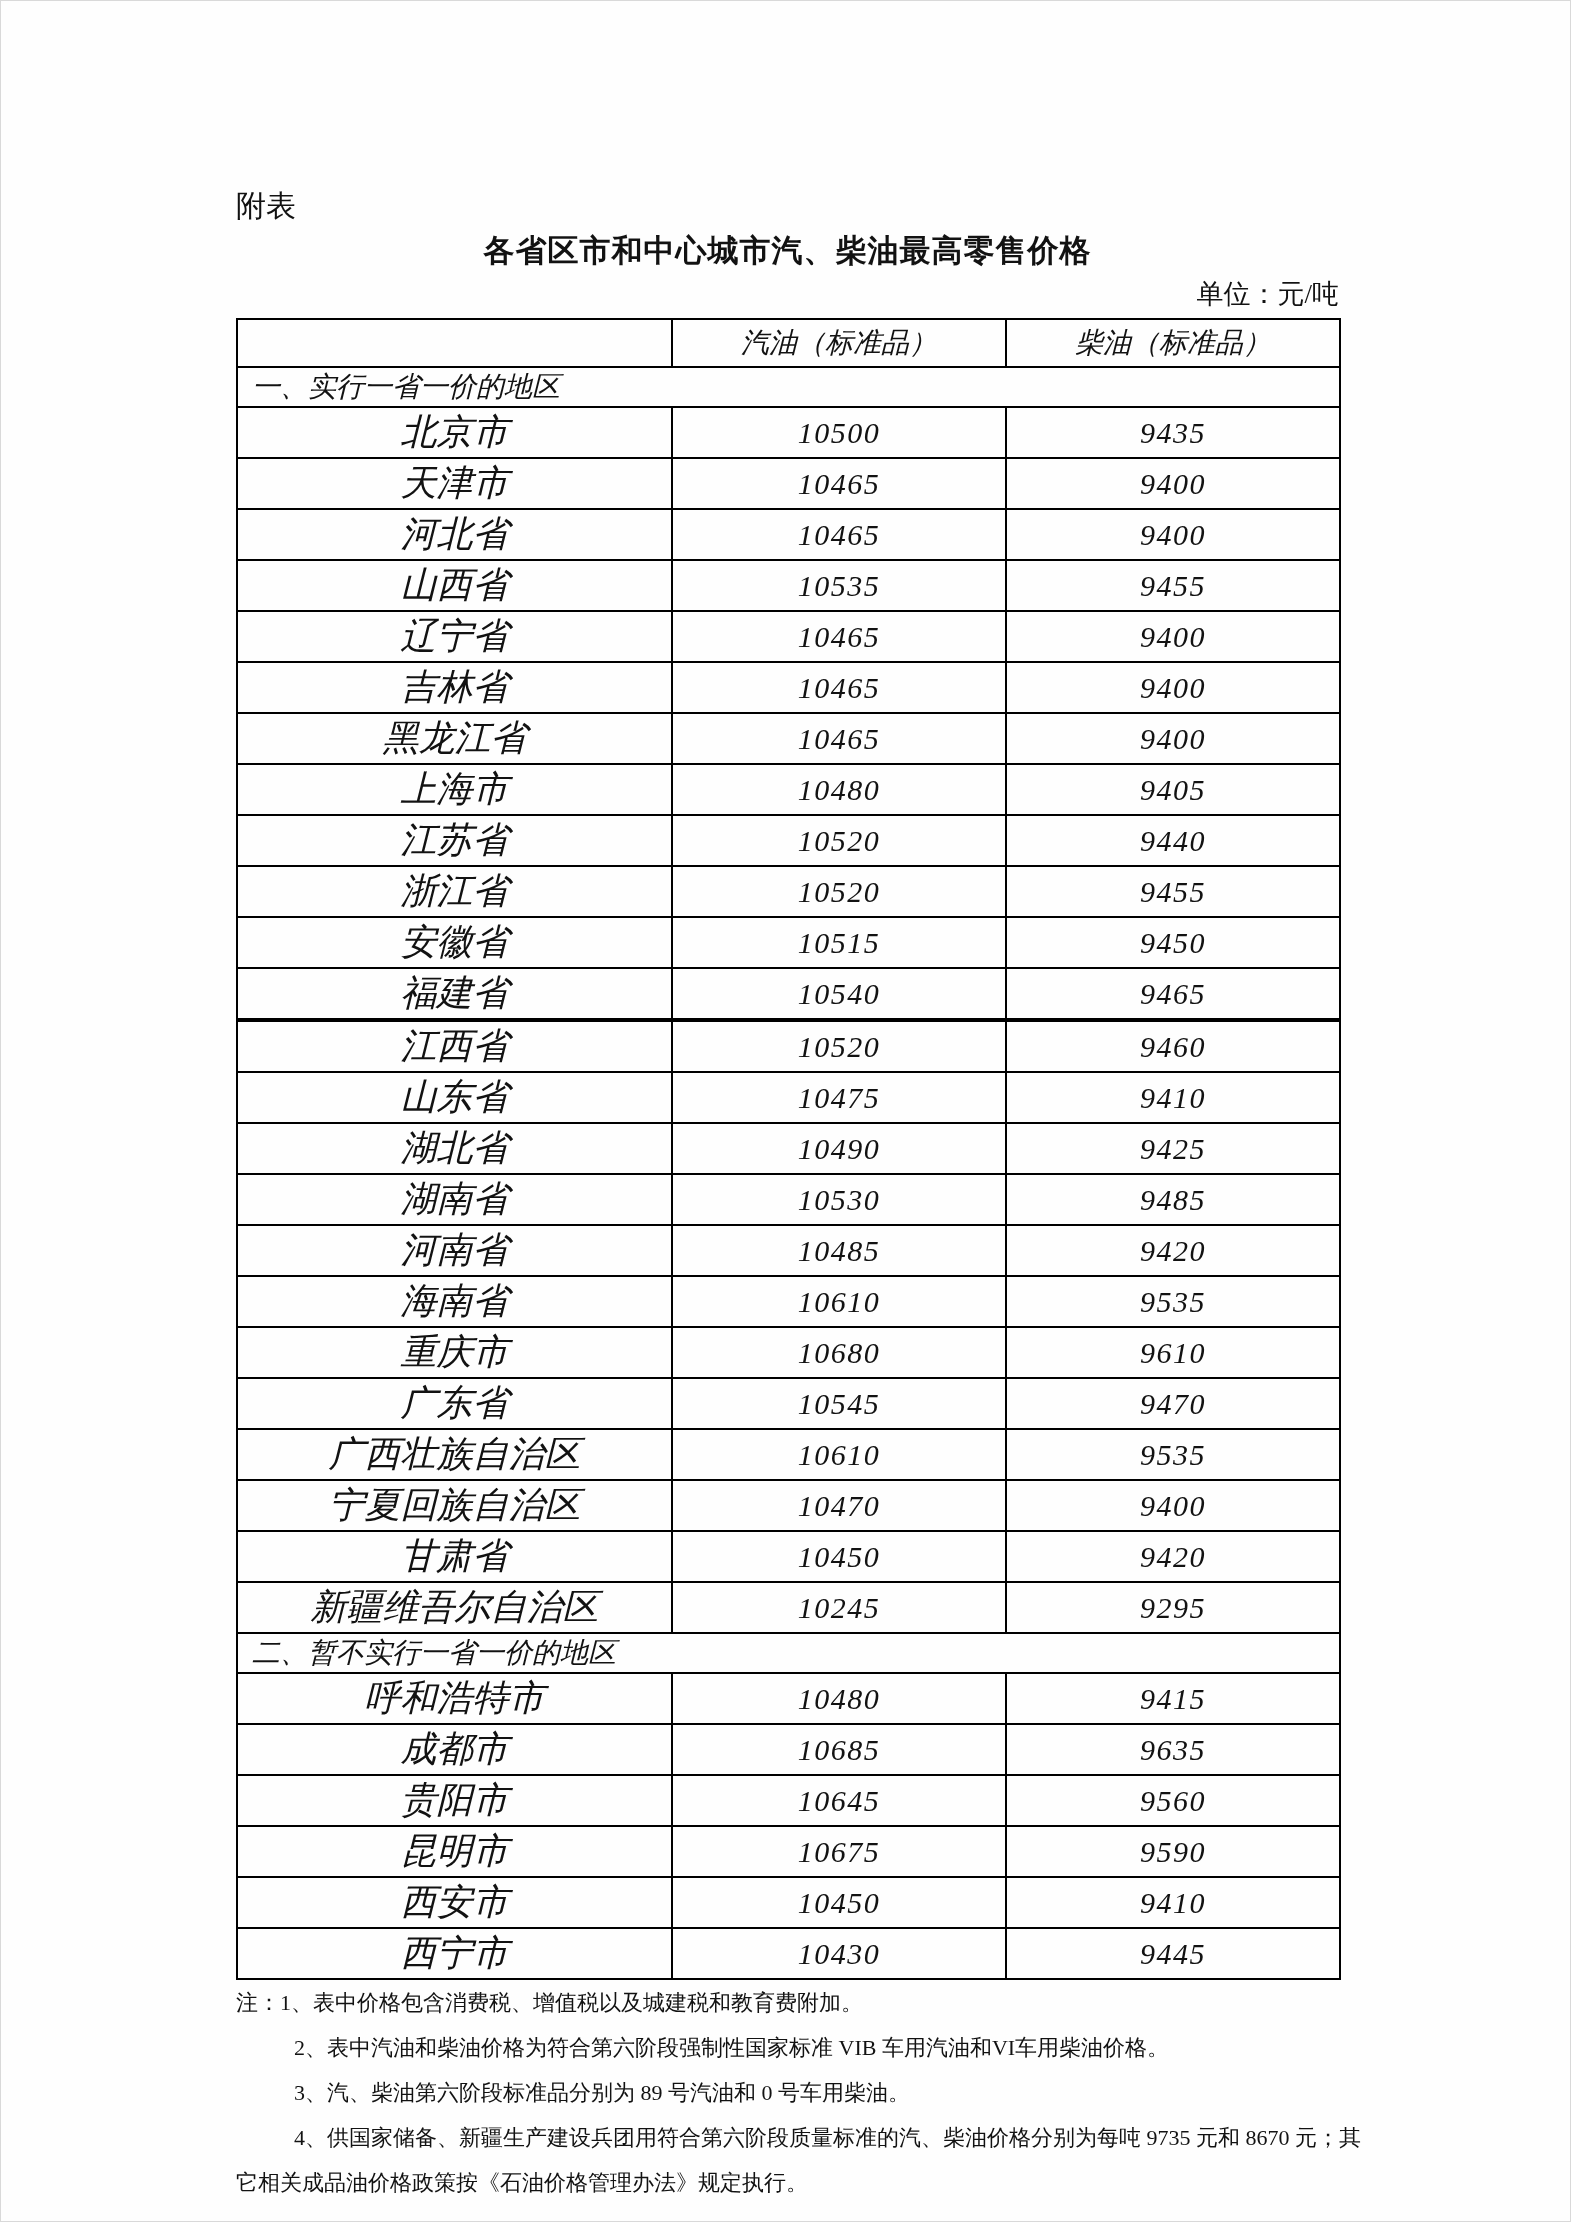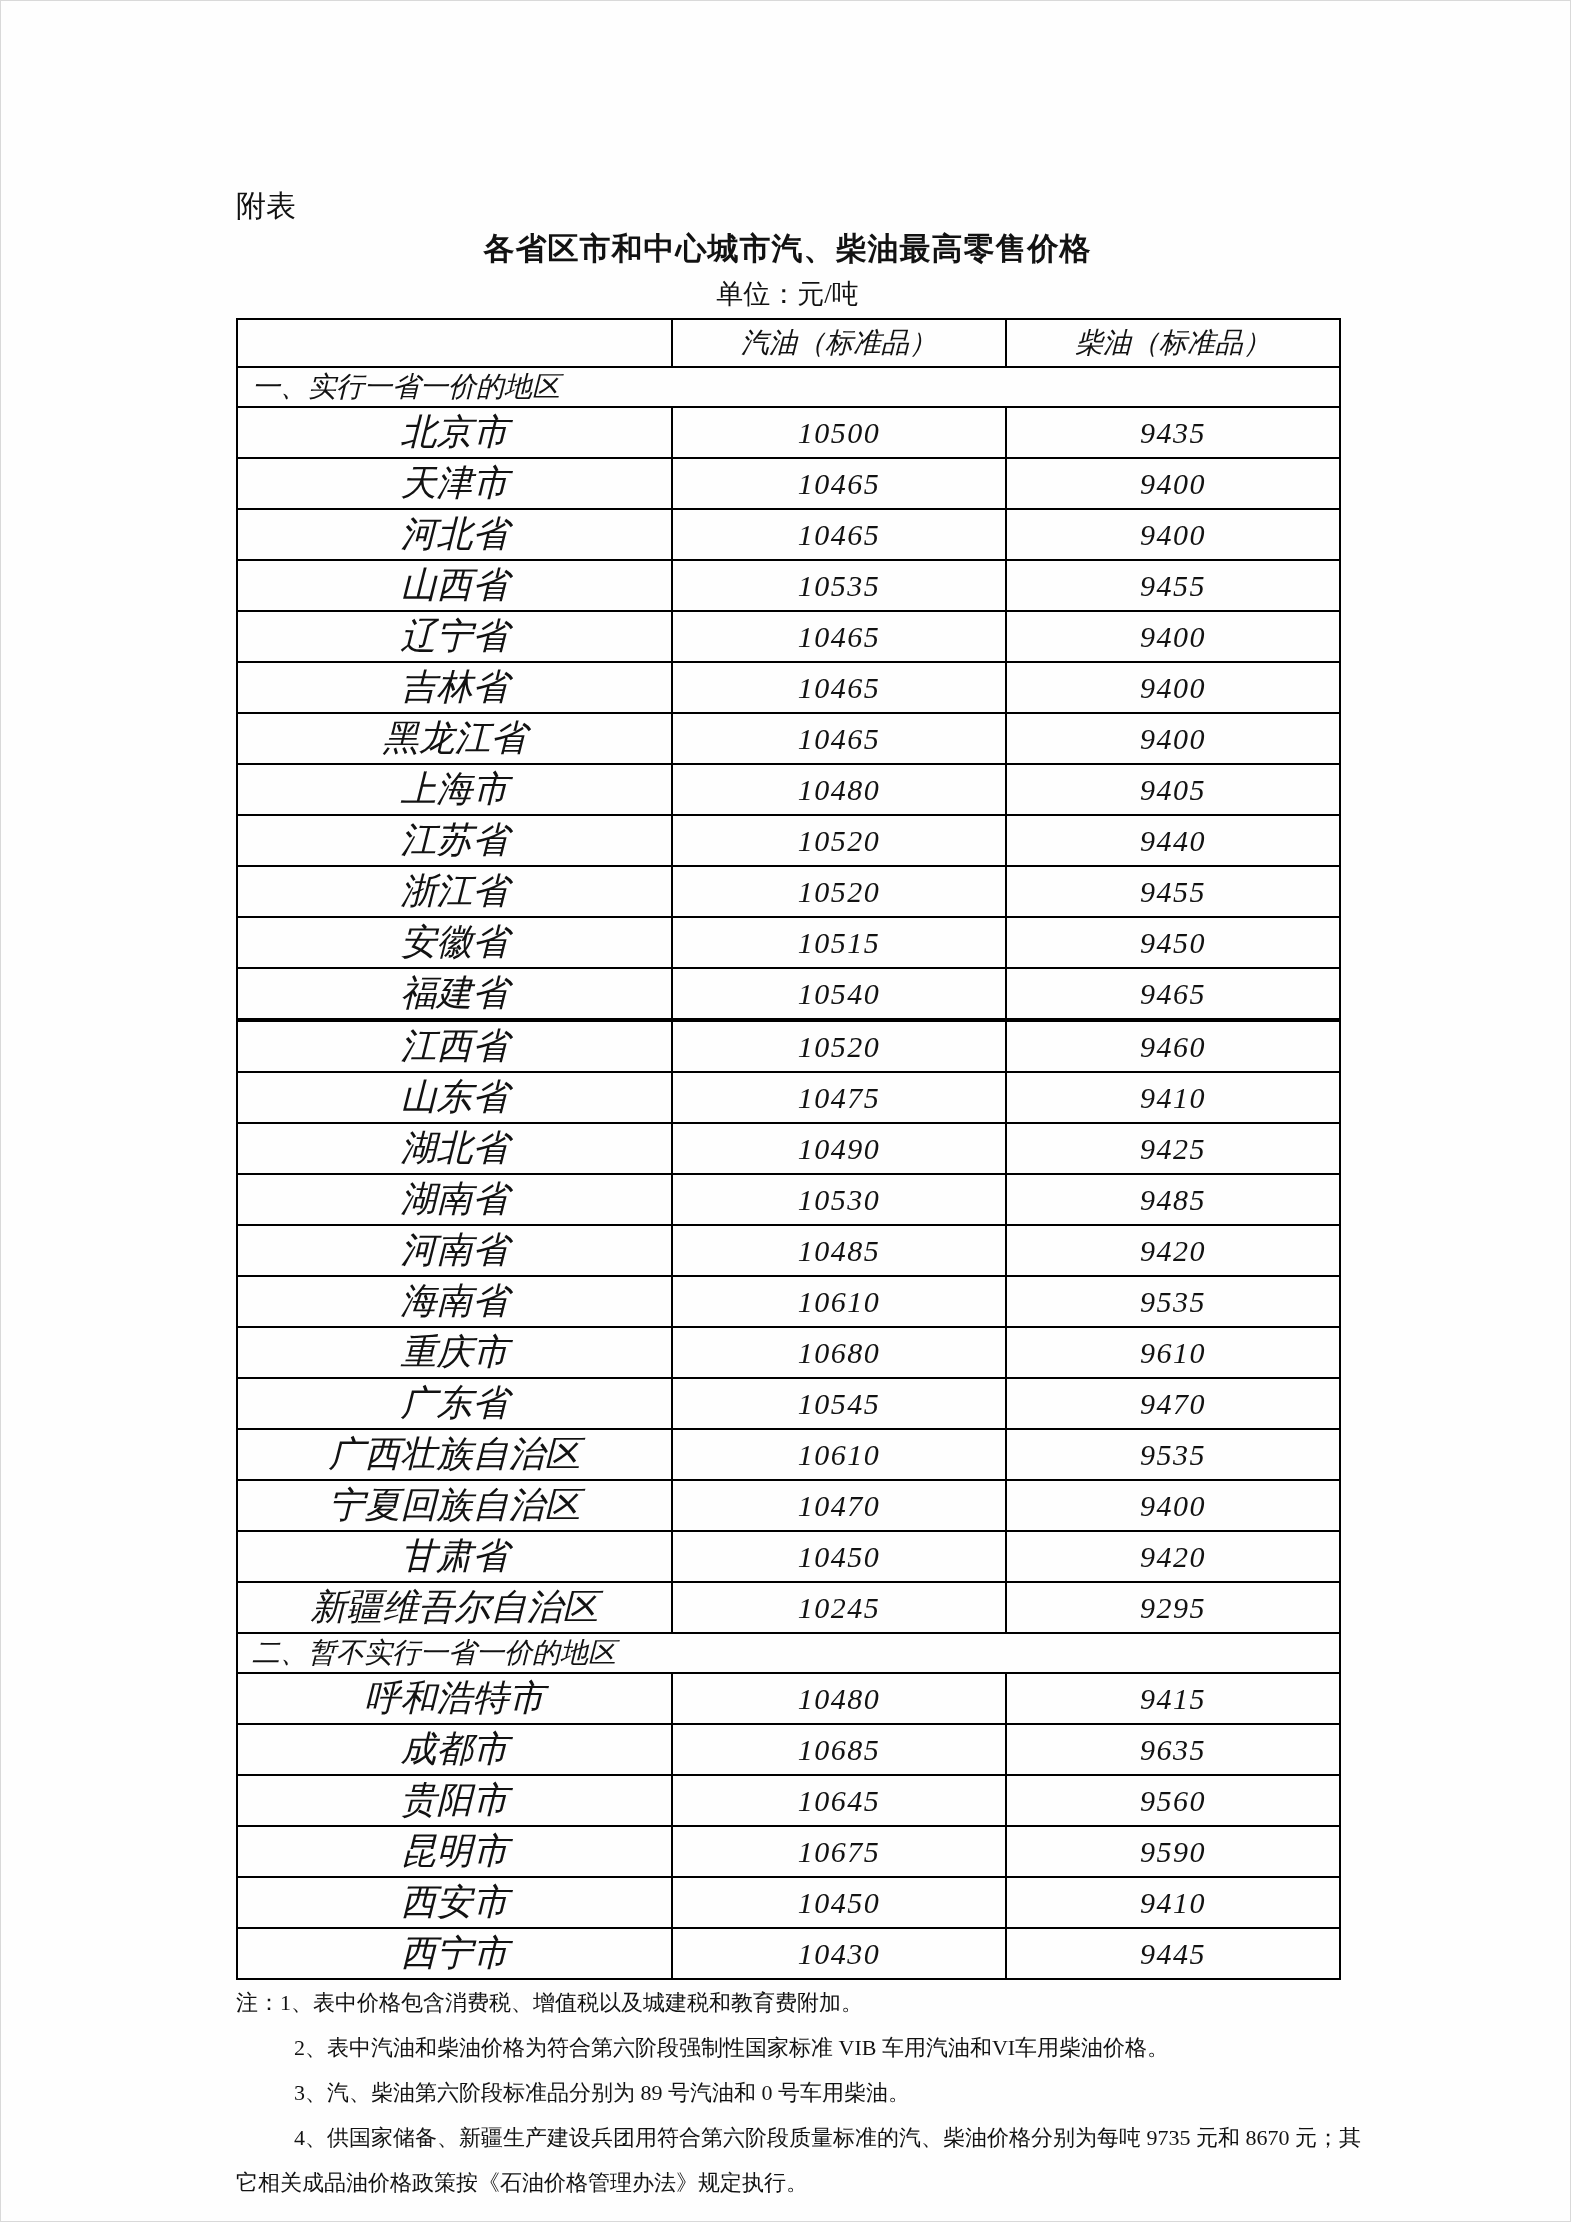--- a/index.html
+++ b/index.html
@@ -8,25 +8,25 @@
     width:1571px;height:2222px;
     background:#fefefe;
     border:1px solid #d9d9d9;
     box-sizing:border-box;
     font-family:"Liberation Serif","DejaVu Serif",serif;
     color:#121212;
   }
   .content{position:absolute;left:235px;top:183px;width:1125px;}
   .attach{font-size:30px;line-height:44px;}
   .doc-title{
-    font-family:Liberation Mono, monospace;
+    font-family:Liberation Sans, sans-serif;
     font-size:31px;font-weight:700;text-align:center;
     margin:0;line-height:46px;letter-spacing:1px;width:1103px;
   }
-  .unit{font-size:27px;text-align:center;line-height:40px;margin-bottom:4px;width:1103px;}
+  .unit{font-size:27px;text-align:right;line-height:40px;margin-bottom:4px;width:1103px;}
   table.price{border-collapse:collapse;width:1103px;table-layout:fixed;font-style:italic;}
   table.price th,table.price td{border:2px solid #000;vertical-align:middle;padding:0;}
   table.price th{font-weight:400;font-size:28px;height:46px;text-align:center;}
   tr.data-row td{height:42px;}
   td.region{padding-left:86px;font-size:36px;text-align:center;}
   td.num{text-align:center;font-size:30px;letter-spacing:1.5px;margin-left:44px;}
   tr.section-row td{height:32px;padding-left:14px;font-size:28px;}
   tr.thick-top td{border-top:4px solid #000;}
   .notes{font-size:22px;line-height:45px;width:1125px;font-family:Liberation Serif, serif;}
   .note{margin:0;}

